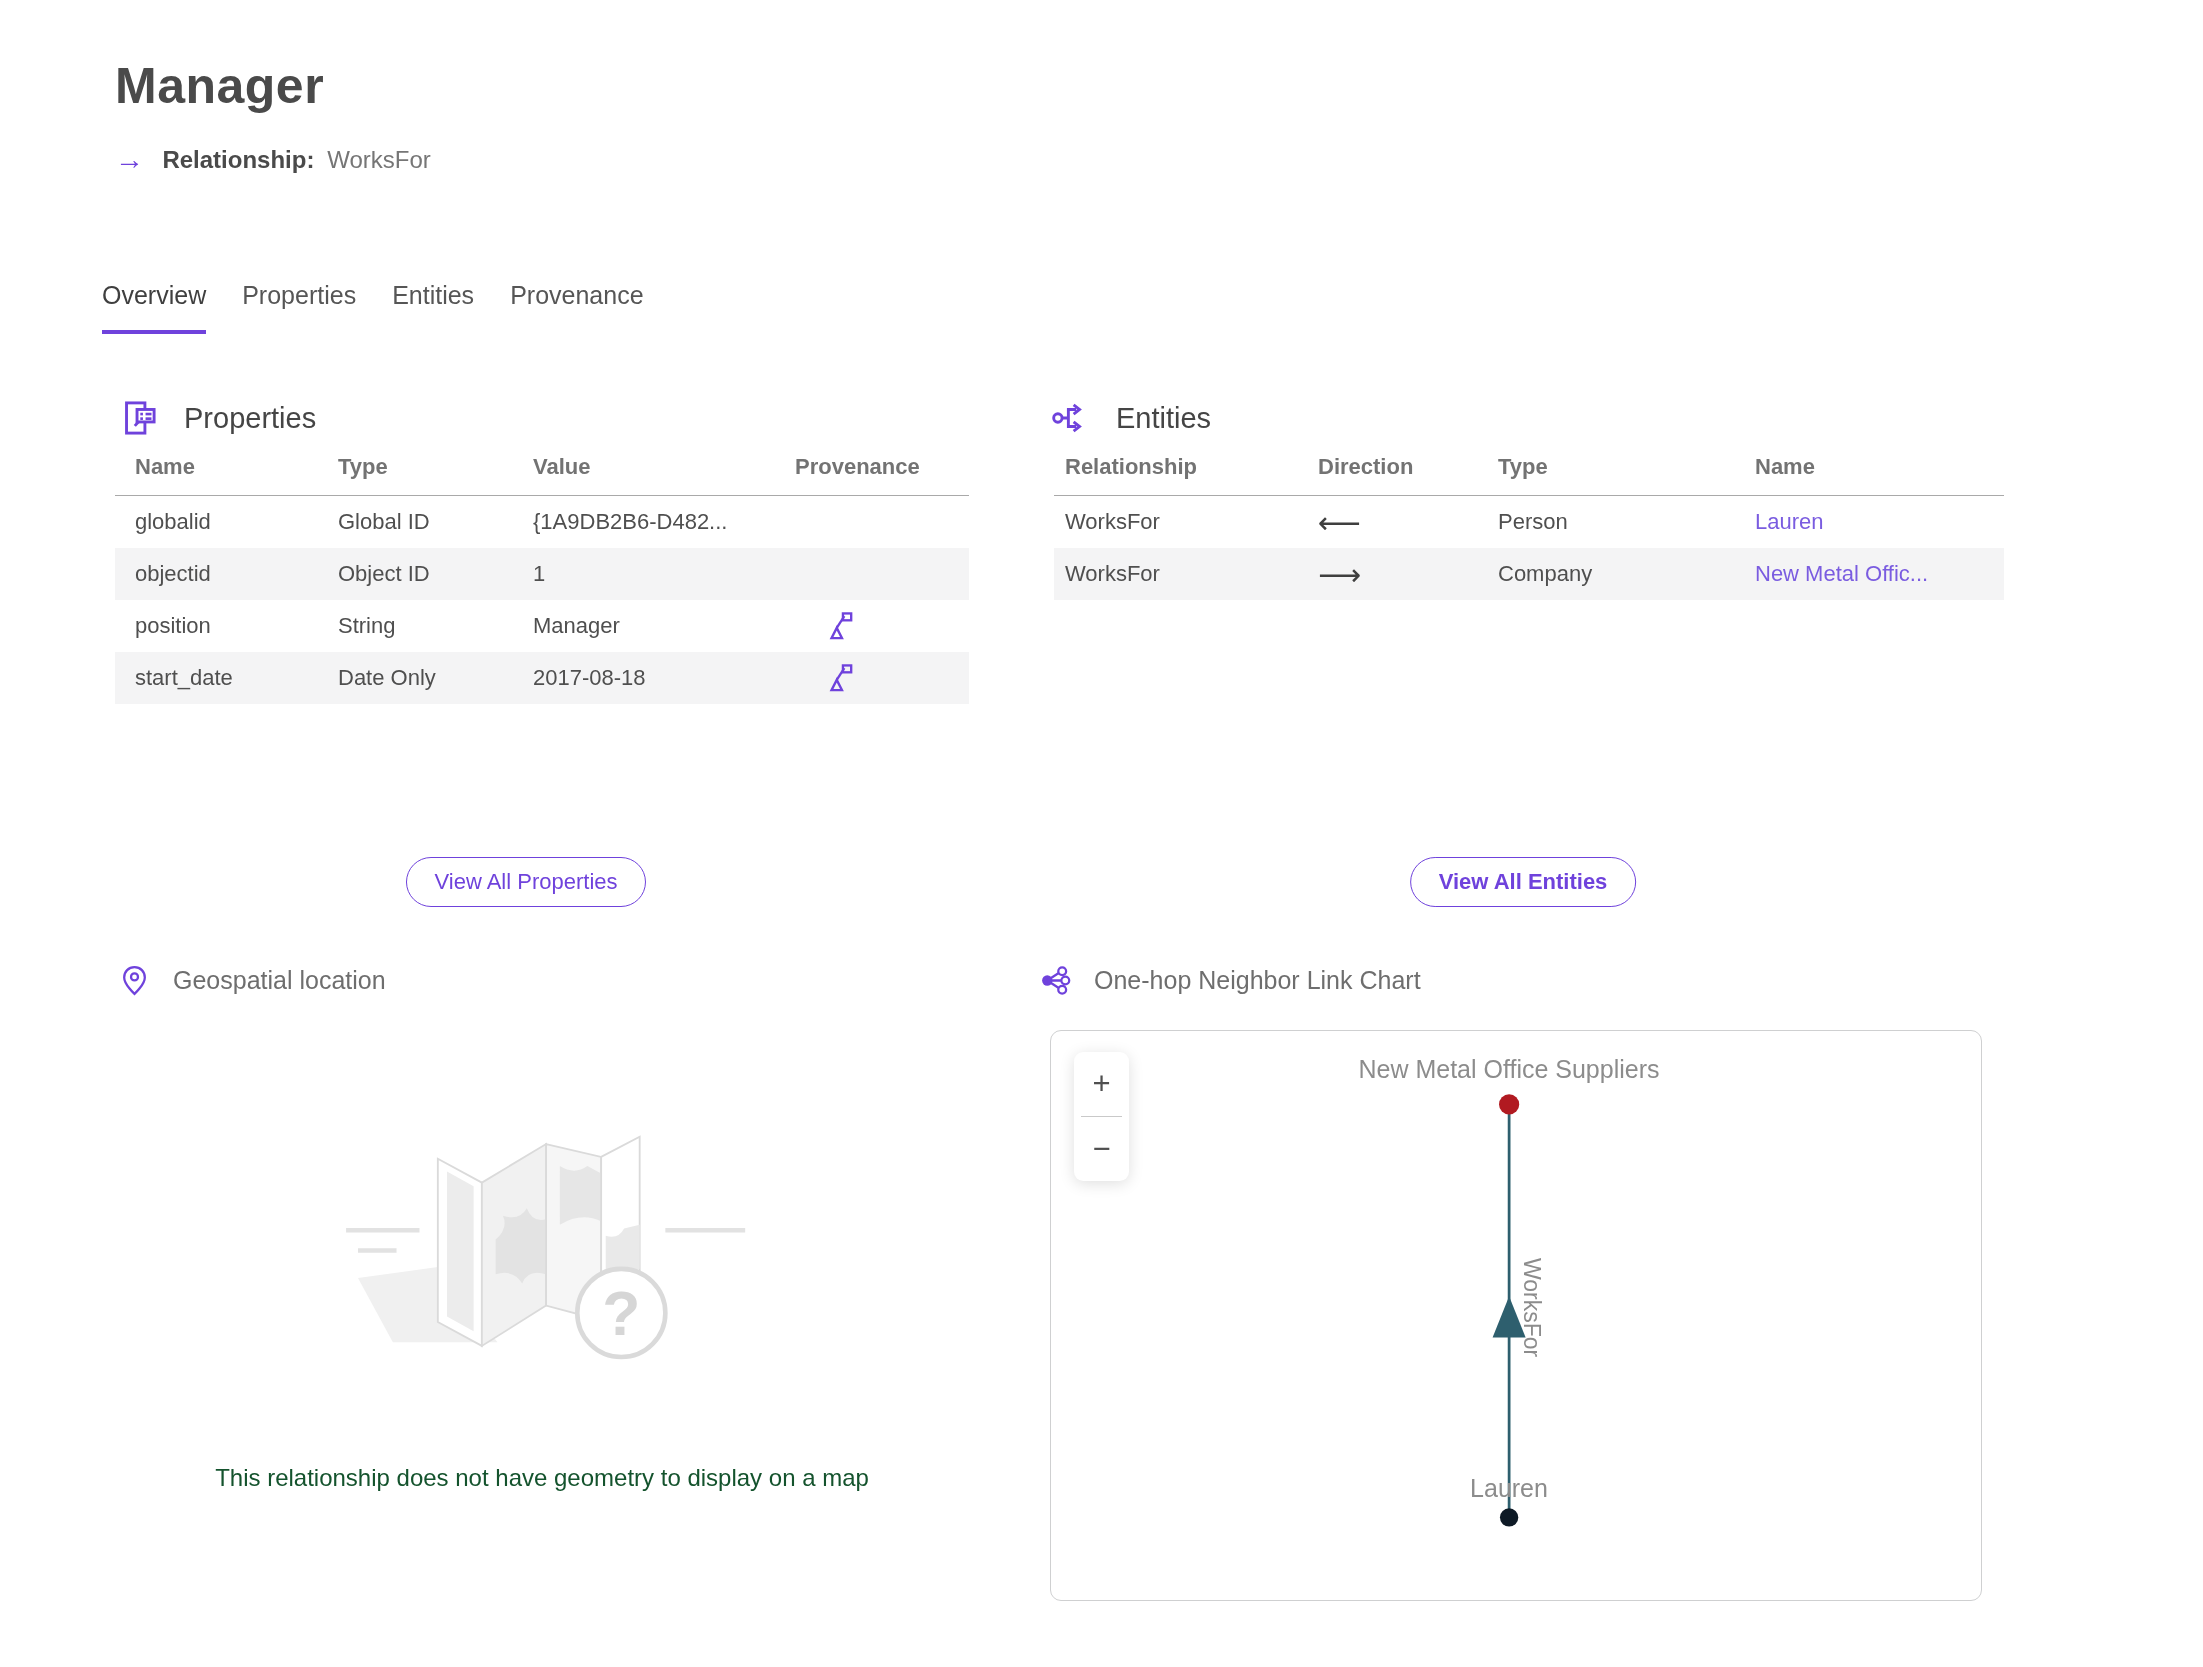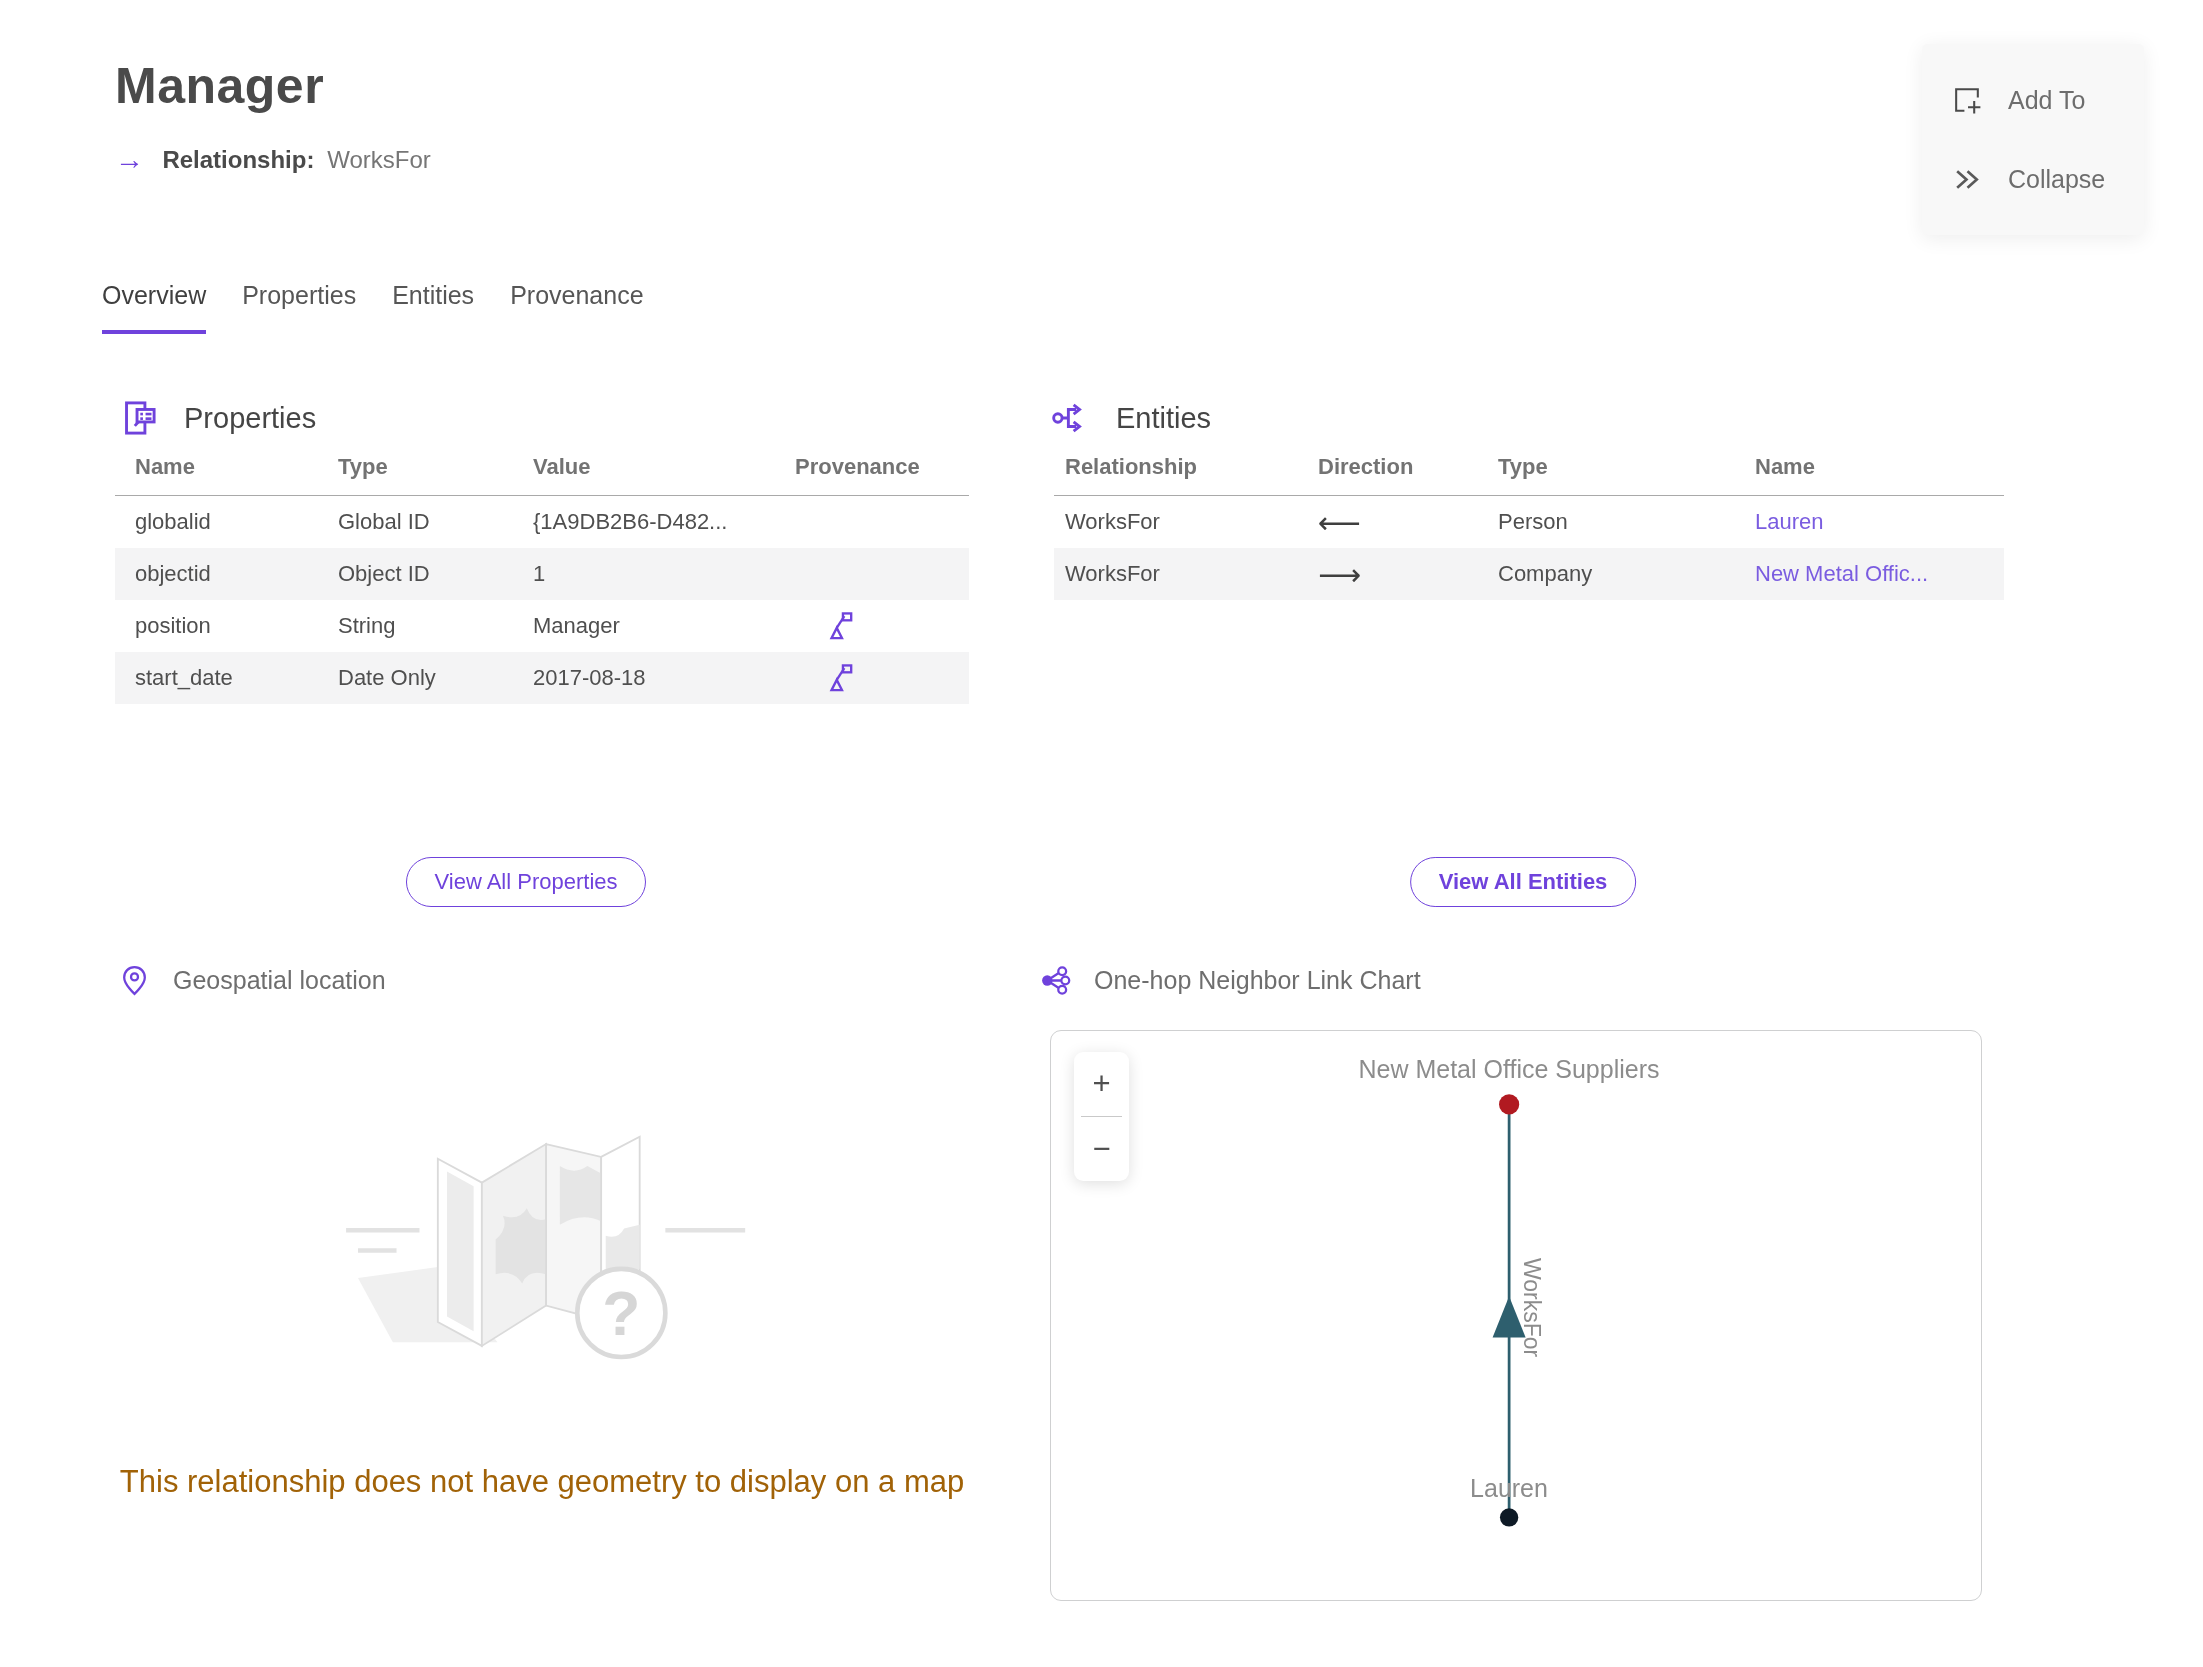--- a/index.html
+++ b/index.html
@@ -52,21 +52,21 @@
 
   
   .view-all { position:absolute; top:857px; transform:translateX(-50%);
     height:50px; padding:0 27.5px; background:#fff; border:1.8px solid #6f42dc; border-radius:26px;
     color:#6f42dc; font-size:22px; font-family:inherit; cursor:pointer; }
   .va-props { left:526px; } .va-ents { left:1523px;font-weight:bold; }
 
   
   .map-art { position:absolute; left:220px; top:1056px; }
   .geo-msg { position:absolute; left:115px; top:1464px; width:854px; text-align:center;
-    font-size:31px; color:#a16207; }
+    font-size:24px; color:#14532d; }
 
   
   .chart-box { position:absolute; left:1050px; top:1030px; width:932px; height:571px;
     border:0.9px solid #cfd0d1; border-radius:11px; background:#fff; }
   .zoom-ctl { position:absolute; left:23px; top:21px; width:55px; height:129px; background:#fff;
     border-radius:9.2px; box-shadow:0 2.8px 14.7px rgba(0,0,0,0.13); display:flex; flex-direction:column; z-index:2; }
   .zoom-btn { flex:1; display:flex; align-items:center; justify-content:center;
     font-size:31px; color:#4f4f4f; cursor:pointer; background:none; border:none; font-family:inherit; }
   .zoom-div { height:0.9px; background:#c9c9c9; margin:0 7.3px; }
   .chart-svg { position:absolute; left:0; top:0; }
@@ -79,35 +79,20 @@
 
 <div class="page">
 
   <div class="title">Manager</div>
   <div class="subtitle">
     <span class="arrow">→</span>
     <span class="lbl">Relationship:</span>
     <span class="val">WorksFor</span>
   </div>
 
-  <div class="action-panel">
-    <div class="action-item">
-      <svg viewBox="0 0 32 32">
-        <path d="M26 13 V5 H5 V26 H13" fill="none" stroke="#4a4a4a" stroke-width="2"></path>
-        <path d="M22.5 16.5 V28.5 M16.5 22.5 H28.5" fill="none" stroke="#4a4a4a" stroke-width="2"></path>
-      </svg>
-      <span class="txt">Add To</span>
-    </div>
-    <div class="action-item">
-      <svg viewBox="0 0 32 32">
-        <path d="M6 8 L15 16 L6 24 M16 8 L25 16 L16 24" fill="none" stroke="#5a5a5a" stroke-width="2.6"></path>
-      </svg>
-      <span class="txt">Collapse</span>
-    </div>
-  </div>
 
   <div class="tabs">
     <div class="tab active">Overview</div>
     <div class="tab">Properties</div>
     <div class="tab">Entities</div>
     <div class="tab">Provenance</div>
   </div>
 
   <div class="sec-head" style="left:118px; top:397px;">
     <svg viewBox="0 0 32 32">

